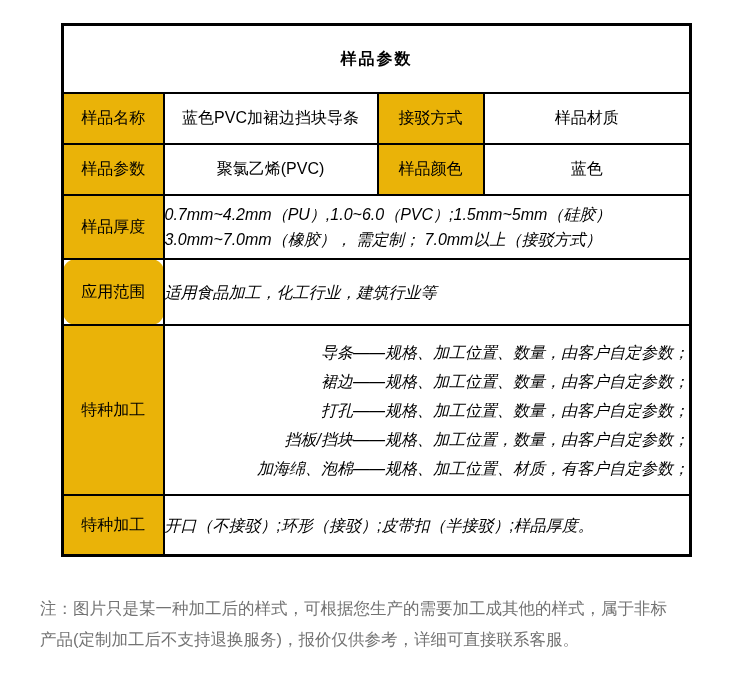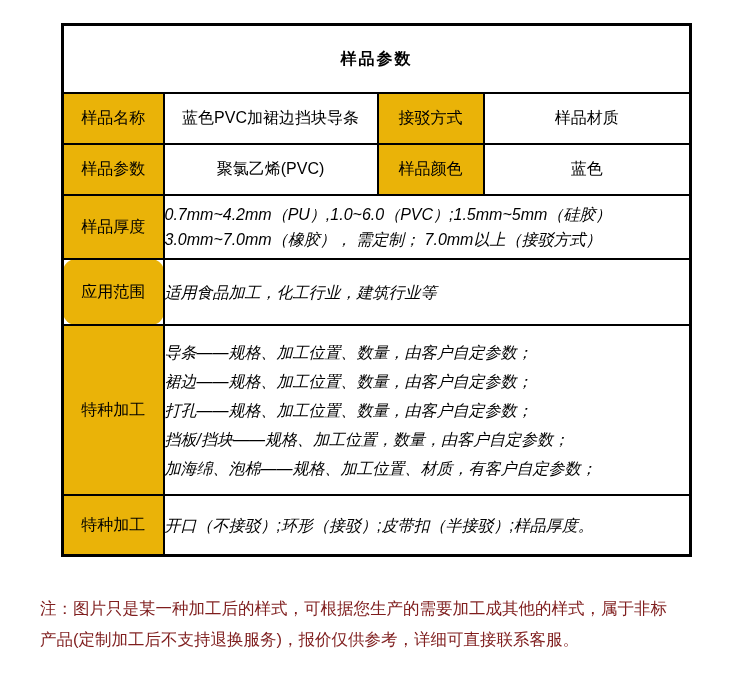--- a/index.html
+++ b/index.html
@@ -56,30 +56,30 @@
     text-align: left;
     padding: 10px 12px 10px 20px;
     font-size: 16px;
     line-height: 25px;
     font-style: italic;
   }
   tr.row-short td { height: 49px; }
   tr.row-thickness td { height: 62px; }
   tr.row-application td { height: 64px; border-radius: 13px; }
   tr.row-special td { height: 168px; }
-  tr.row-special td.content-cell { line-height: 29px; }
+  tr.row-special td.content-cell { line-height: 29px; text-align: right; }
   tr.row-joint td { height: 58px; }
   .note {
     position: absolute;
     left: 40px;
     top: 593px;
     width: 678px;
     font-size: 16.5px;
     line-height: 31px;
-    color: #7f1d1d;
+    color: #737373;
     text-align: left;
   }
 </style>
 </head>
 <body>
 
 <div class="page">
 
   <table class="spec-table">
     <colgroup>

